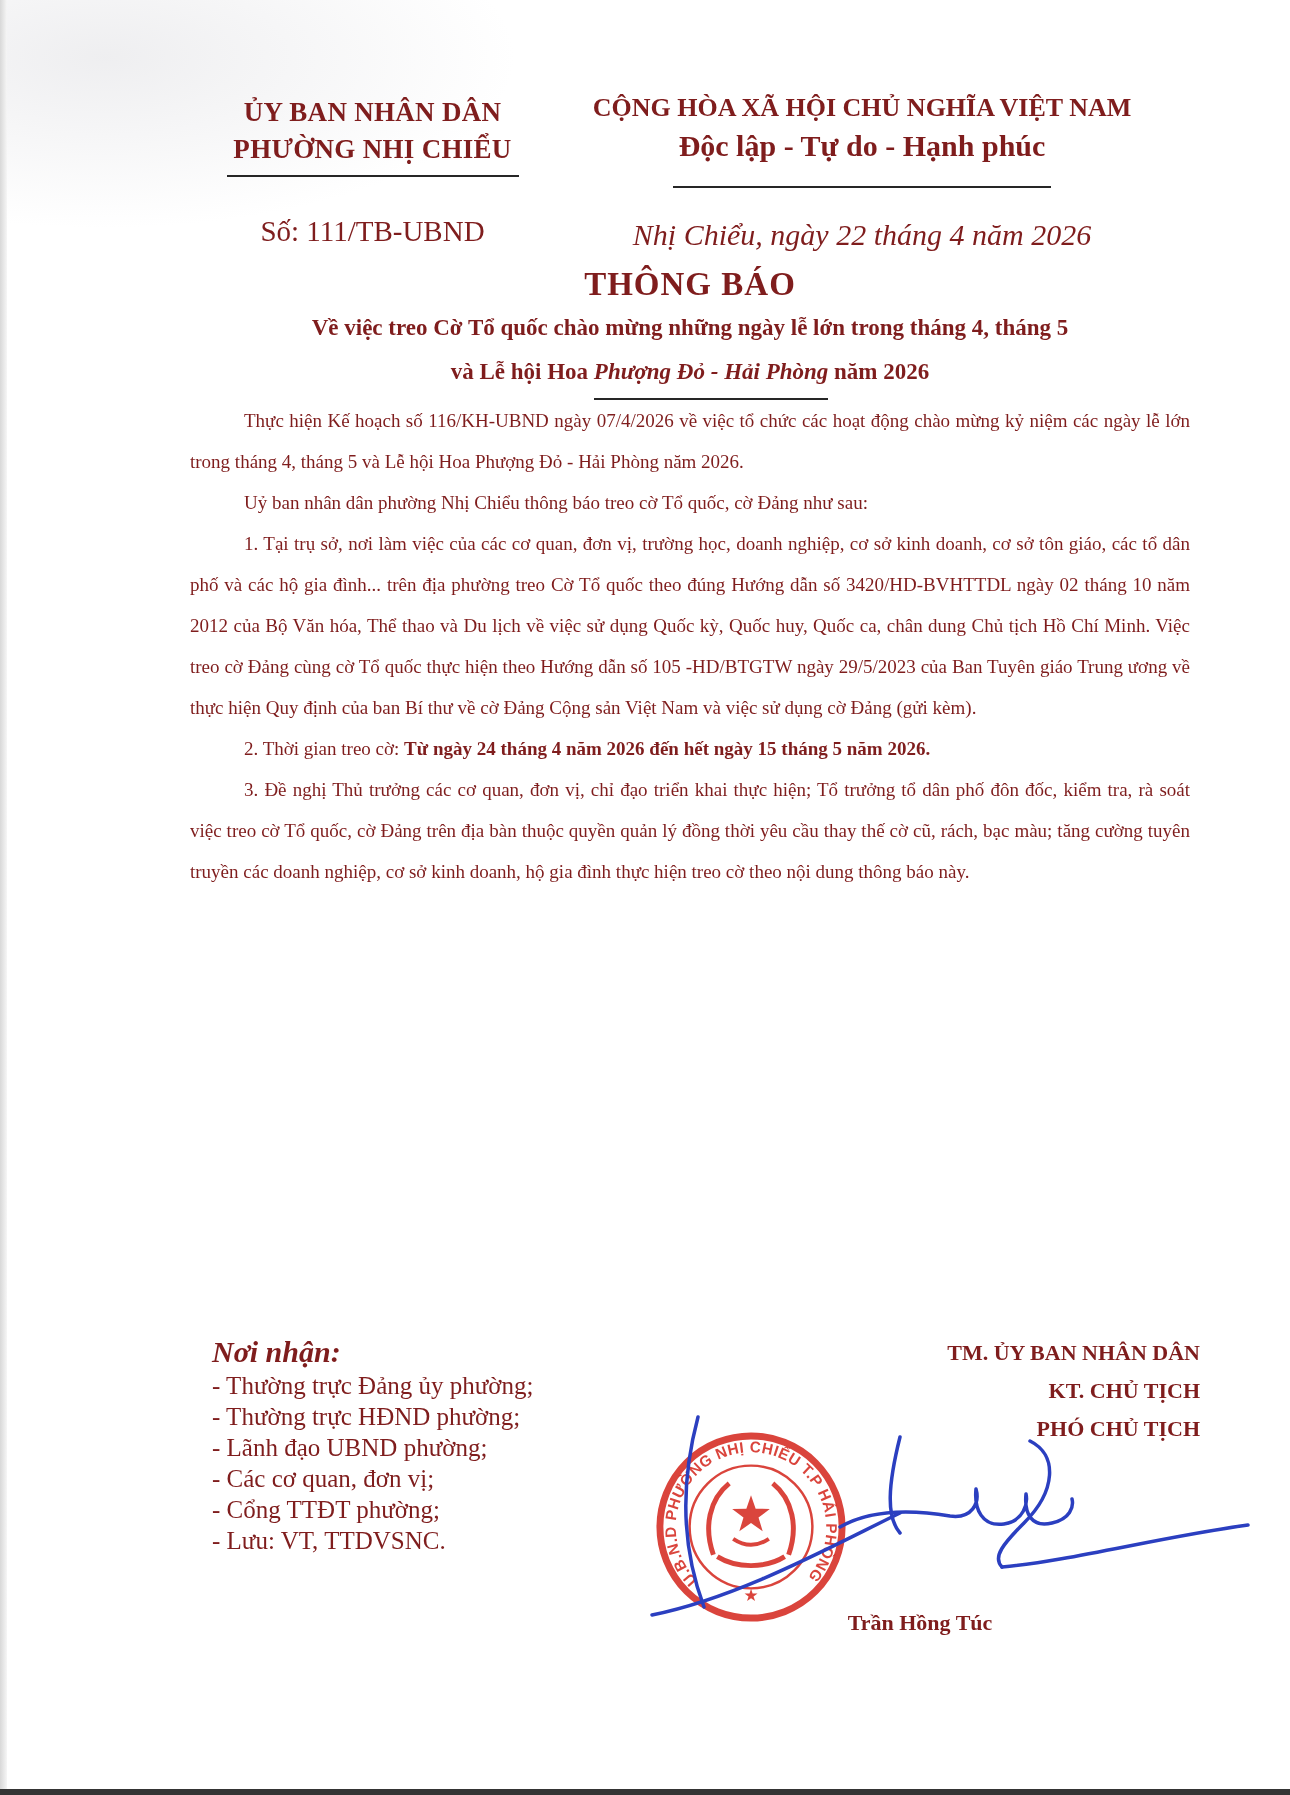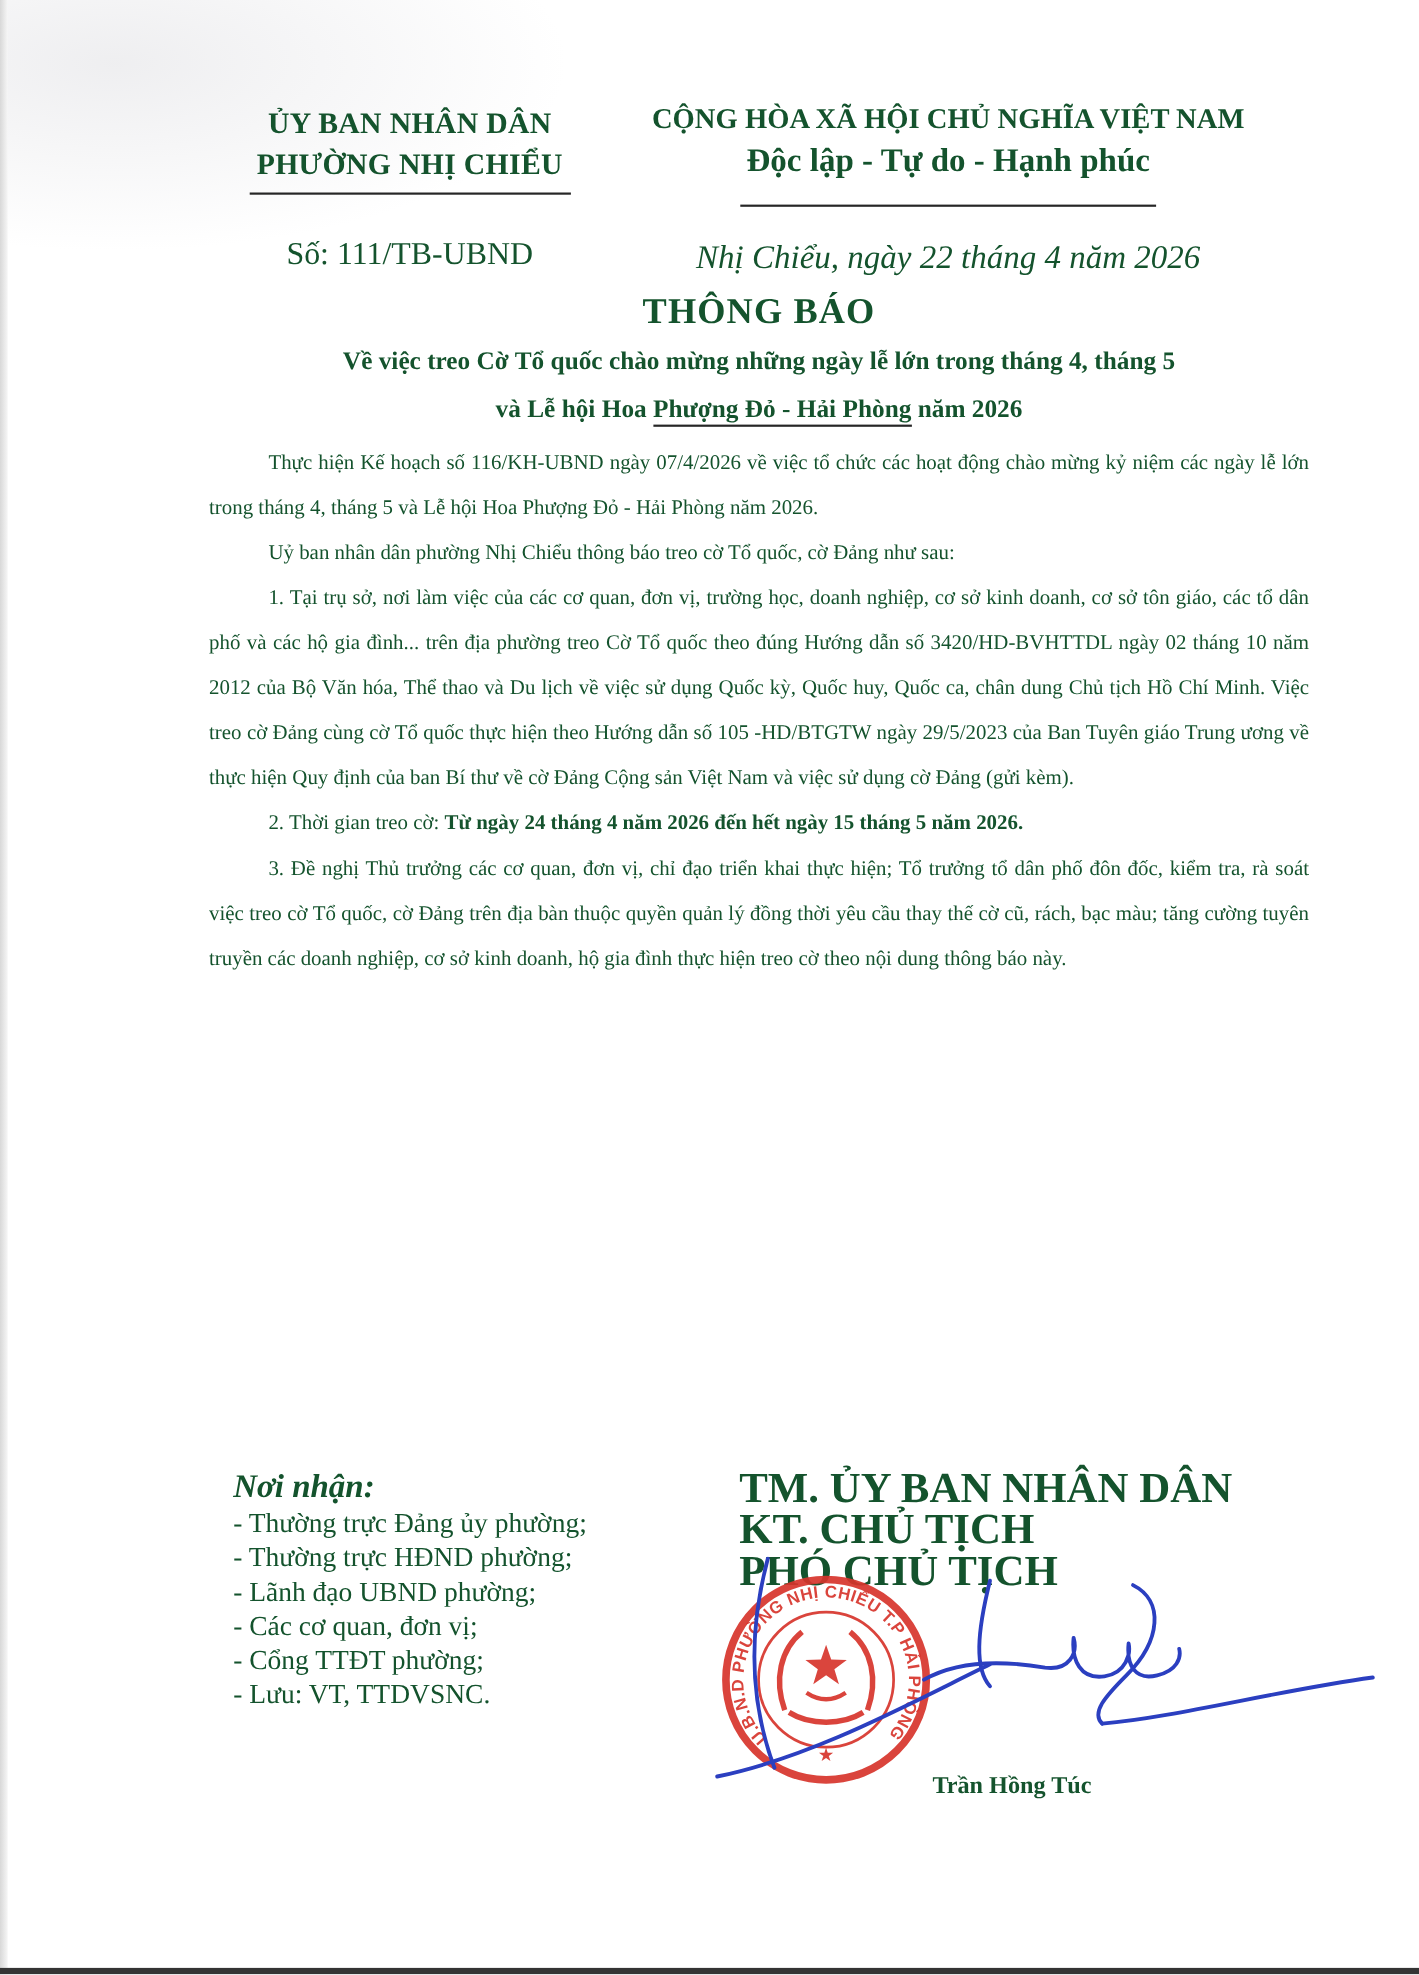--- a/index.html
+++ b/index.html
@@ -1,18 +1,18 @@
 <!DOCTYPE html>
 <html><head>
 <meta charset="utf-8">
 <style>
   html,body{margin:0;padding:0;background:#ffffff;}
   .page{
     position:relative;width:1290px;height:1795px;background:#ffffff;overflow:hidden;
-    font-family:"Liberation Serif","DejaVu Serif",serif;color:#14532d;
+    font-family:"Liberation Serif","DejaVu Serif",serif;color:#7f1d1d;
   }
   .scan-shade{position:absolute;left:0;top:0;width:520px;height:230px;pointer-events:none;
     background:radial-gradient(ellipse at 20% 25%, rgba(200,200,206,.30), rgba(255,255,255,0) 70%);}
   .left-edge{position:absolute;left:0;top:0;width:7px;height:100%;
     background:linear-gradient(90deg,#d8d8d8,#f6f6f6);}
   .bottom-edge{position:absolute;left:0;bottom:0;width:100%;height:6px;background:#343434;}
 
   
   .org-block{position:absolute;left:160px;top:94px;width:425px;text-align:center;}
   .org-l1,.org-l2{font-weight:bold;font-size:27px;line-height:37px;letter-spacing:.3px;}
@@ -22,34 +22,34 @@
   .national-block{position:absolute;left:572px;top:90px;width:580px;text-align:center;}
   .nat-l1{font-weight:bold;font-size:26px;line-height:36px;}
   .nat-l2{display:inline-block;font-weight:bold;font-size:30px;line-height:36px;
     border-bottom:2px solid #262626;padding:0 6px 22px;margin-top:2px;}
   .date-line{font-style:italic;font-size:30px;margin-top:30px;}
 
   
   .title-block{position:absolute;left:190px;top:264px;width:1000px;text-align:center;}
   .title-h{font-weight:bold;font-size:33px;line-height:40px;letter-spacing:1px;}
   .title-sub{font-weight:bold;font-size:23px;line-height:40px;margin-top:4px;}
-  .u-seg{border-bottom:2.5px solid #262626;padding-bottom:2px;}
+  .u-seg{border-bottom:2.5px solid #262626;padding-bottom:14px;font-style:italic;}
 
   
   .body-block{position:absolute;left:190px;top:400px;width:1000px;
     font-size:19px;line-height:41px;text-align:justify;}
   .body-block p{margin:0;text-indent:54px;}
   .b{font-weight:bold;}
 
   
   .recipients{position:absolute;left:212px;top:1336px;font-size:25px;line-height:31px;}
   .recipients-label{font-size:30px;font-weight:bold;font-style:italic;margin-bottom:3px;}
 
-  .sign-block{position:absolute;left:672px;top:1334px;width:560px;text-align:left;
-    font-weight:bold;font-size:39px;line-height:38px;}
+  .sign-block{position:absolute;left:640px;top:1334px;width:560px;text-align:right;
+    font-weight:bold;font-size:22px;line-height:38px;}
   .sign-name{position:absolute;left:660px;top:1610px;width:520px;text-align:center;
     font-weight:bold;font-size:22px;}
 
   .seal{position:absolute;left:652px;top:1428px;width:198px;height:198px;}
   .sig-ink{position:absolute;left:600px;top:1415px;width:660px;height:235px;pointer-events:none;}
 </style>
 </head>
 <body>
 
 <div class="page">

